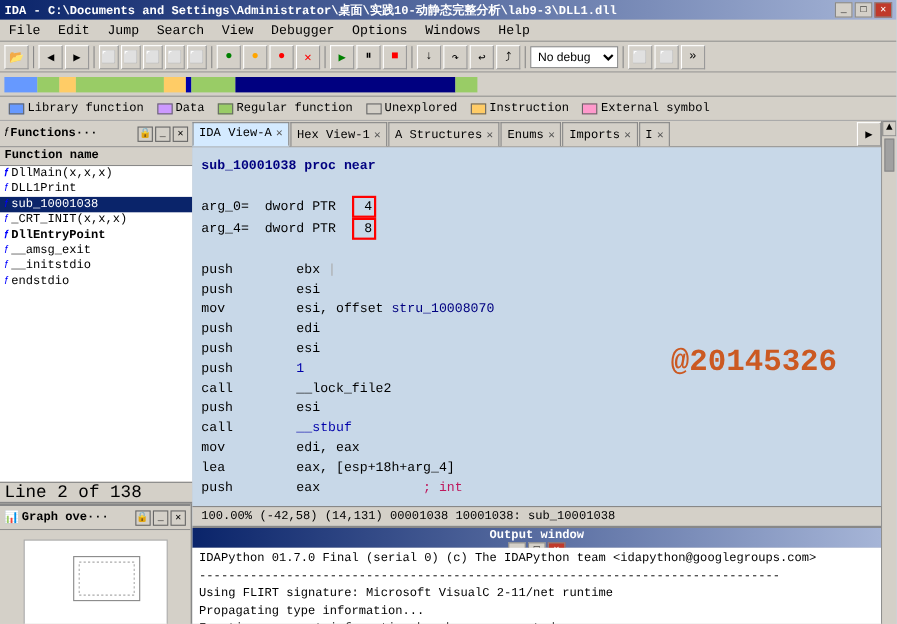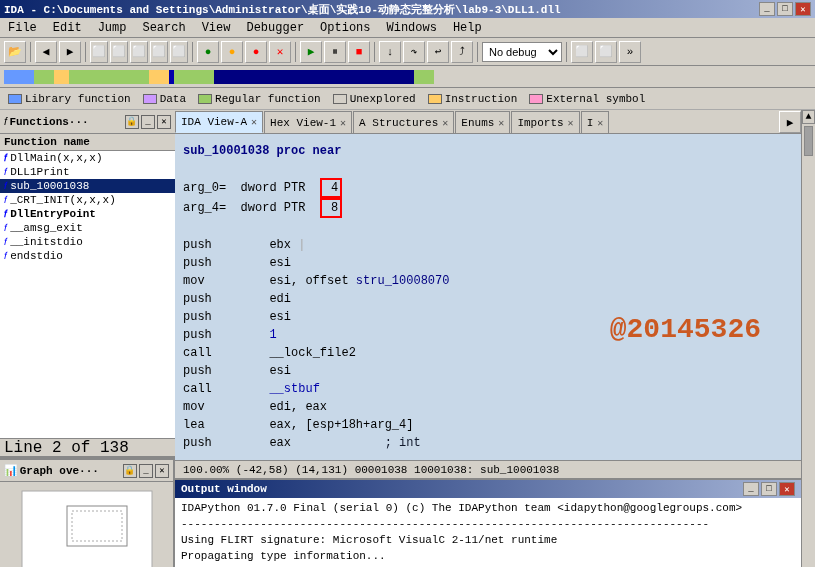--- a/index.html
+++ b/index.html
@@ -297,20 +297,21 @@
     .output-title-bar {
       background: linear-gradient(to right, #0a246a, #a6b5d7);
       color: white;
       padding: 1px 6px;
       font-size: 11px;
       font-weight: bold;
       height: 18px;
       display: flex;
       align-items: center;
       justify-content: space-between;
+      flex-direction: column;
     }
     .output-btns {
       display: flex;
       gap: 2px;
     }
     .output-content {
       flex: 1;
       background: white;
       overflow-y: auto;
       padding: 2px 6px;
@@ -583,21 +584,21 @@
       <div class="code-line">push        esi</div>
       <div class="code-line">mov         esi, offset <span style="color:#000080;">stru_10008070</span></div>
       <div class="code-line">push        edi</div>
       <div class="code-line">push        esi</div>
       <div class="code-line">push        <span style="color:#0000aa;">1</span></div>
       <div class="code-line">call        <span style="color:#000000;">__lock_file2</span></div>
       <div class="code-line">push        esi</div>
       <div class="code-line">call        <span style="color:#0000aa;">__stbuf</span></div>
       <div class="code-line">mov         edi, eax</div>
       <div class="code-line">lea         eax, [esp+18h+arg_4]</div>
-      <div class="code-line">push        eax             <span style="color:#0f172a;">; int</span></div>
+      <div class="code-line">push        eax             <span style="color:#be185d;">; int</span></div>
     </div>
 
     <div class="status-bar">
       <span>100.00% (-42,58) (14,131) 00001038 10001038: sub_10001038</span>
     </div>
 
     <div class="output-window">
       <div class="output-title-bar">
         <span>Output window</span>
         <div class="output-btns">

